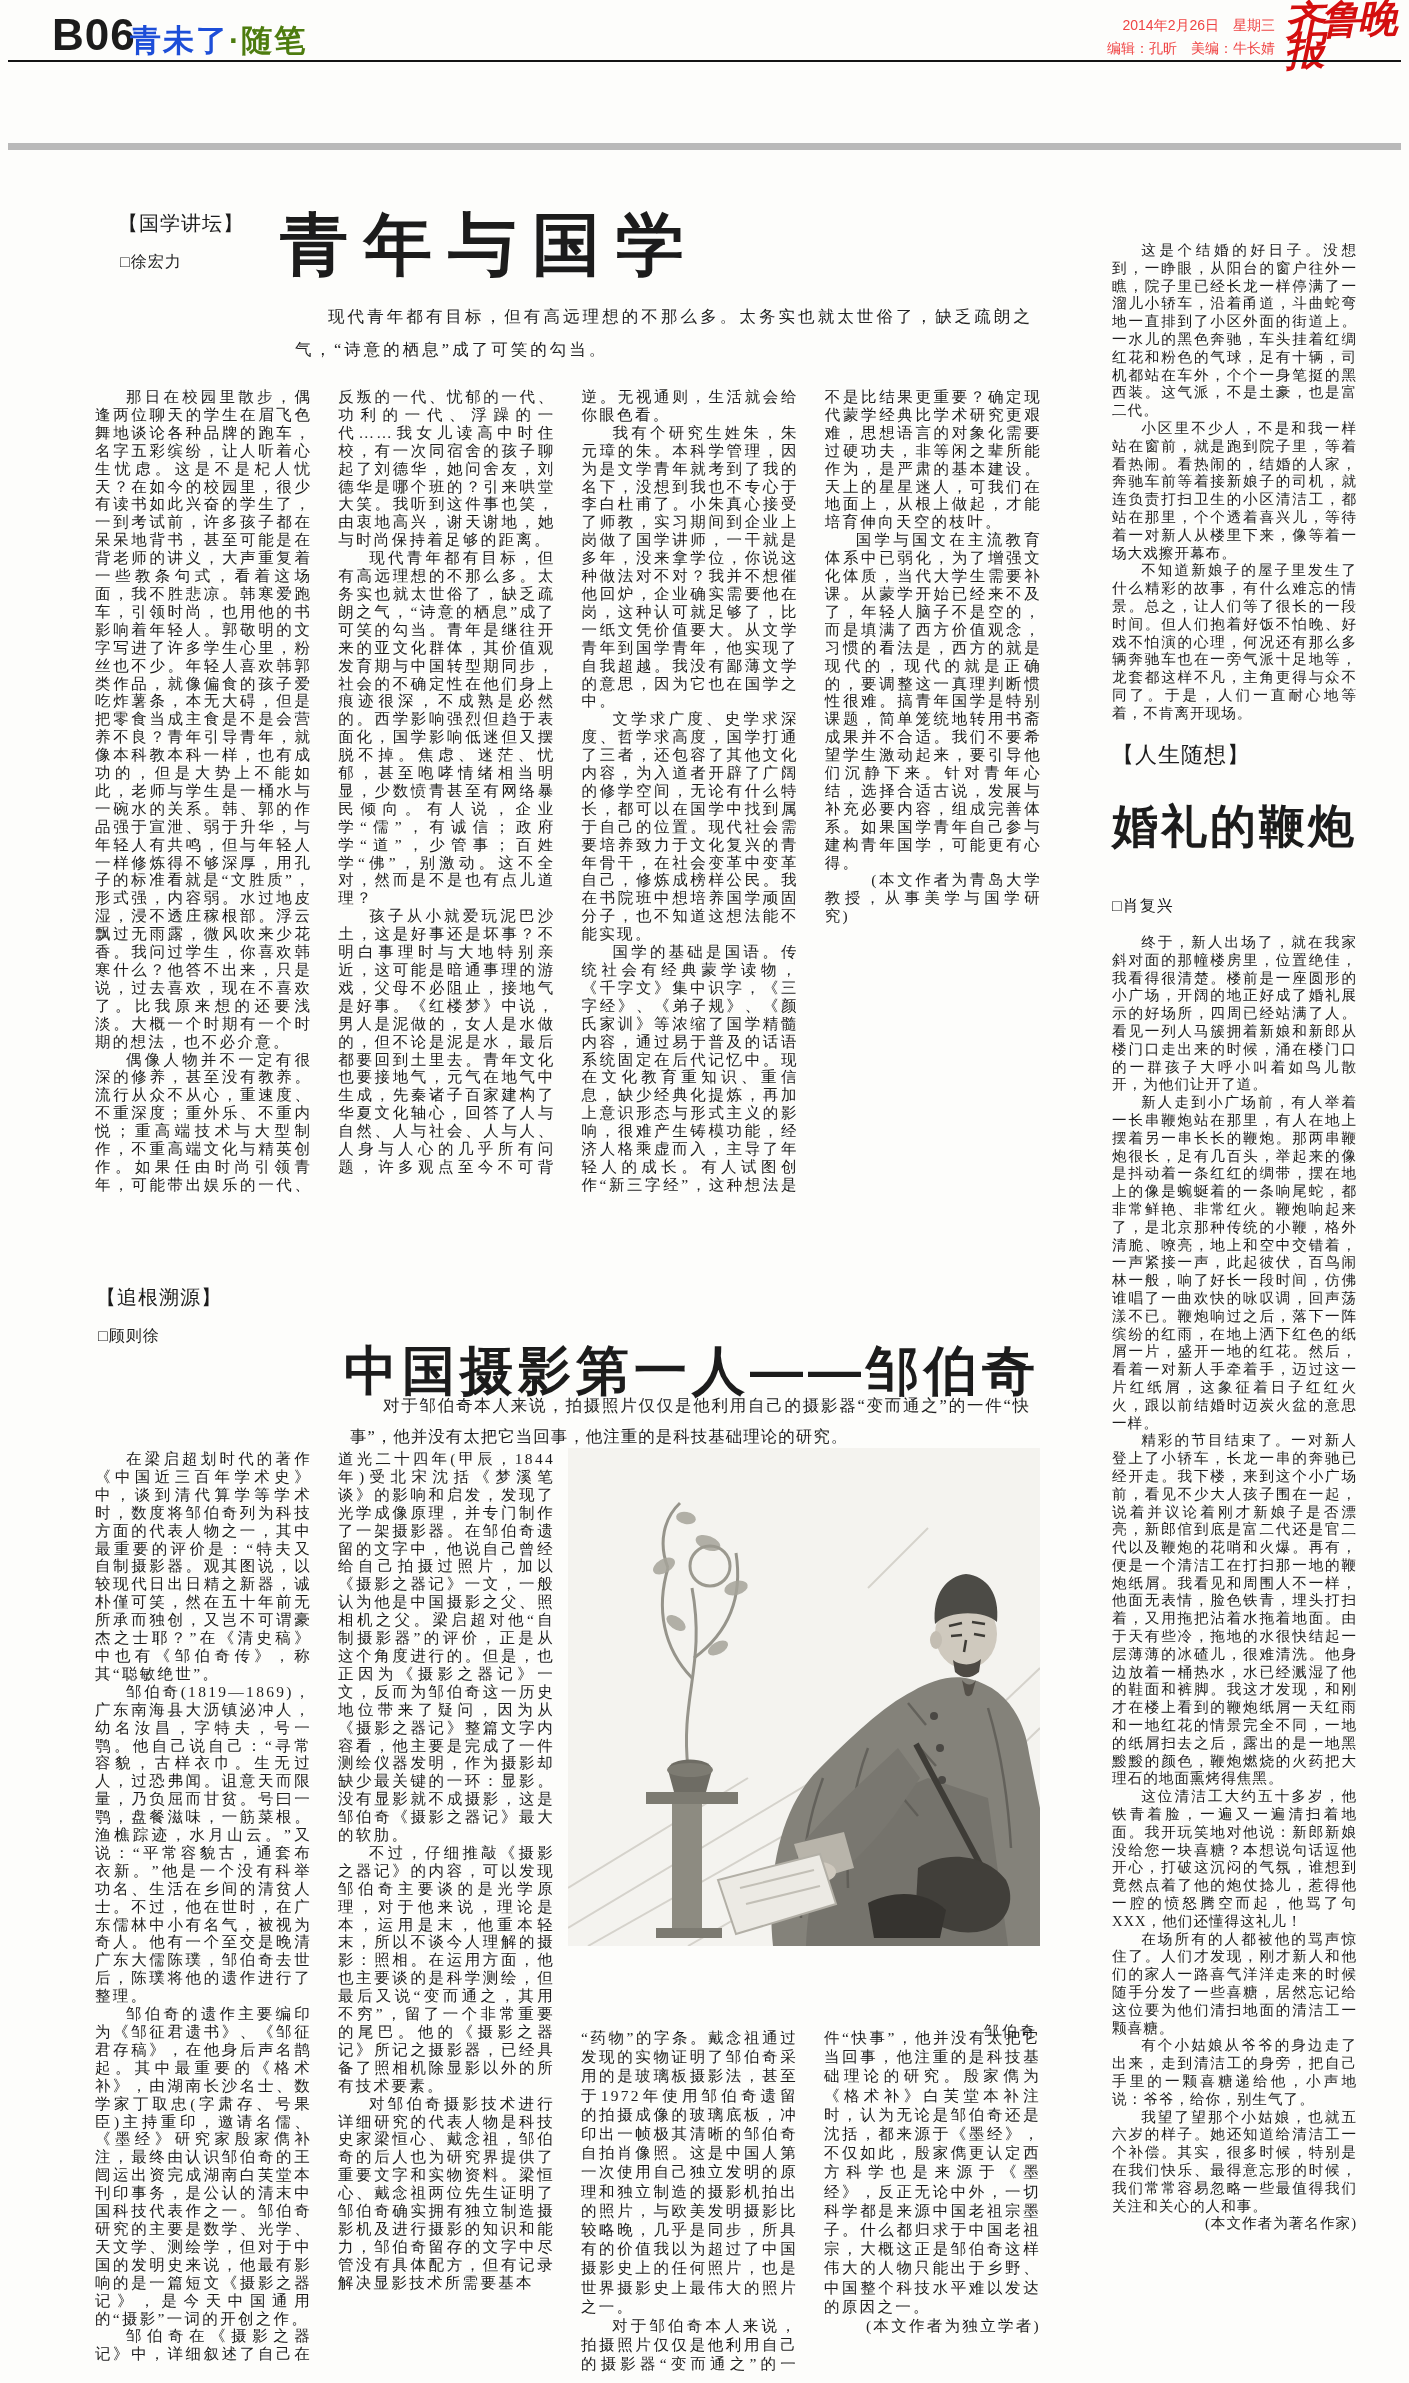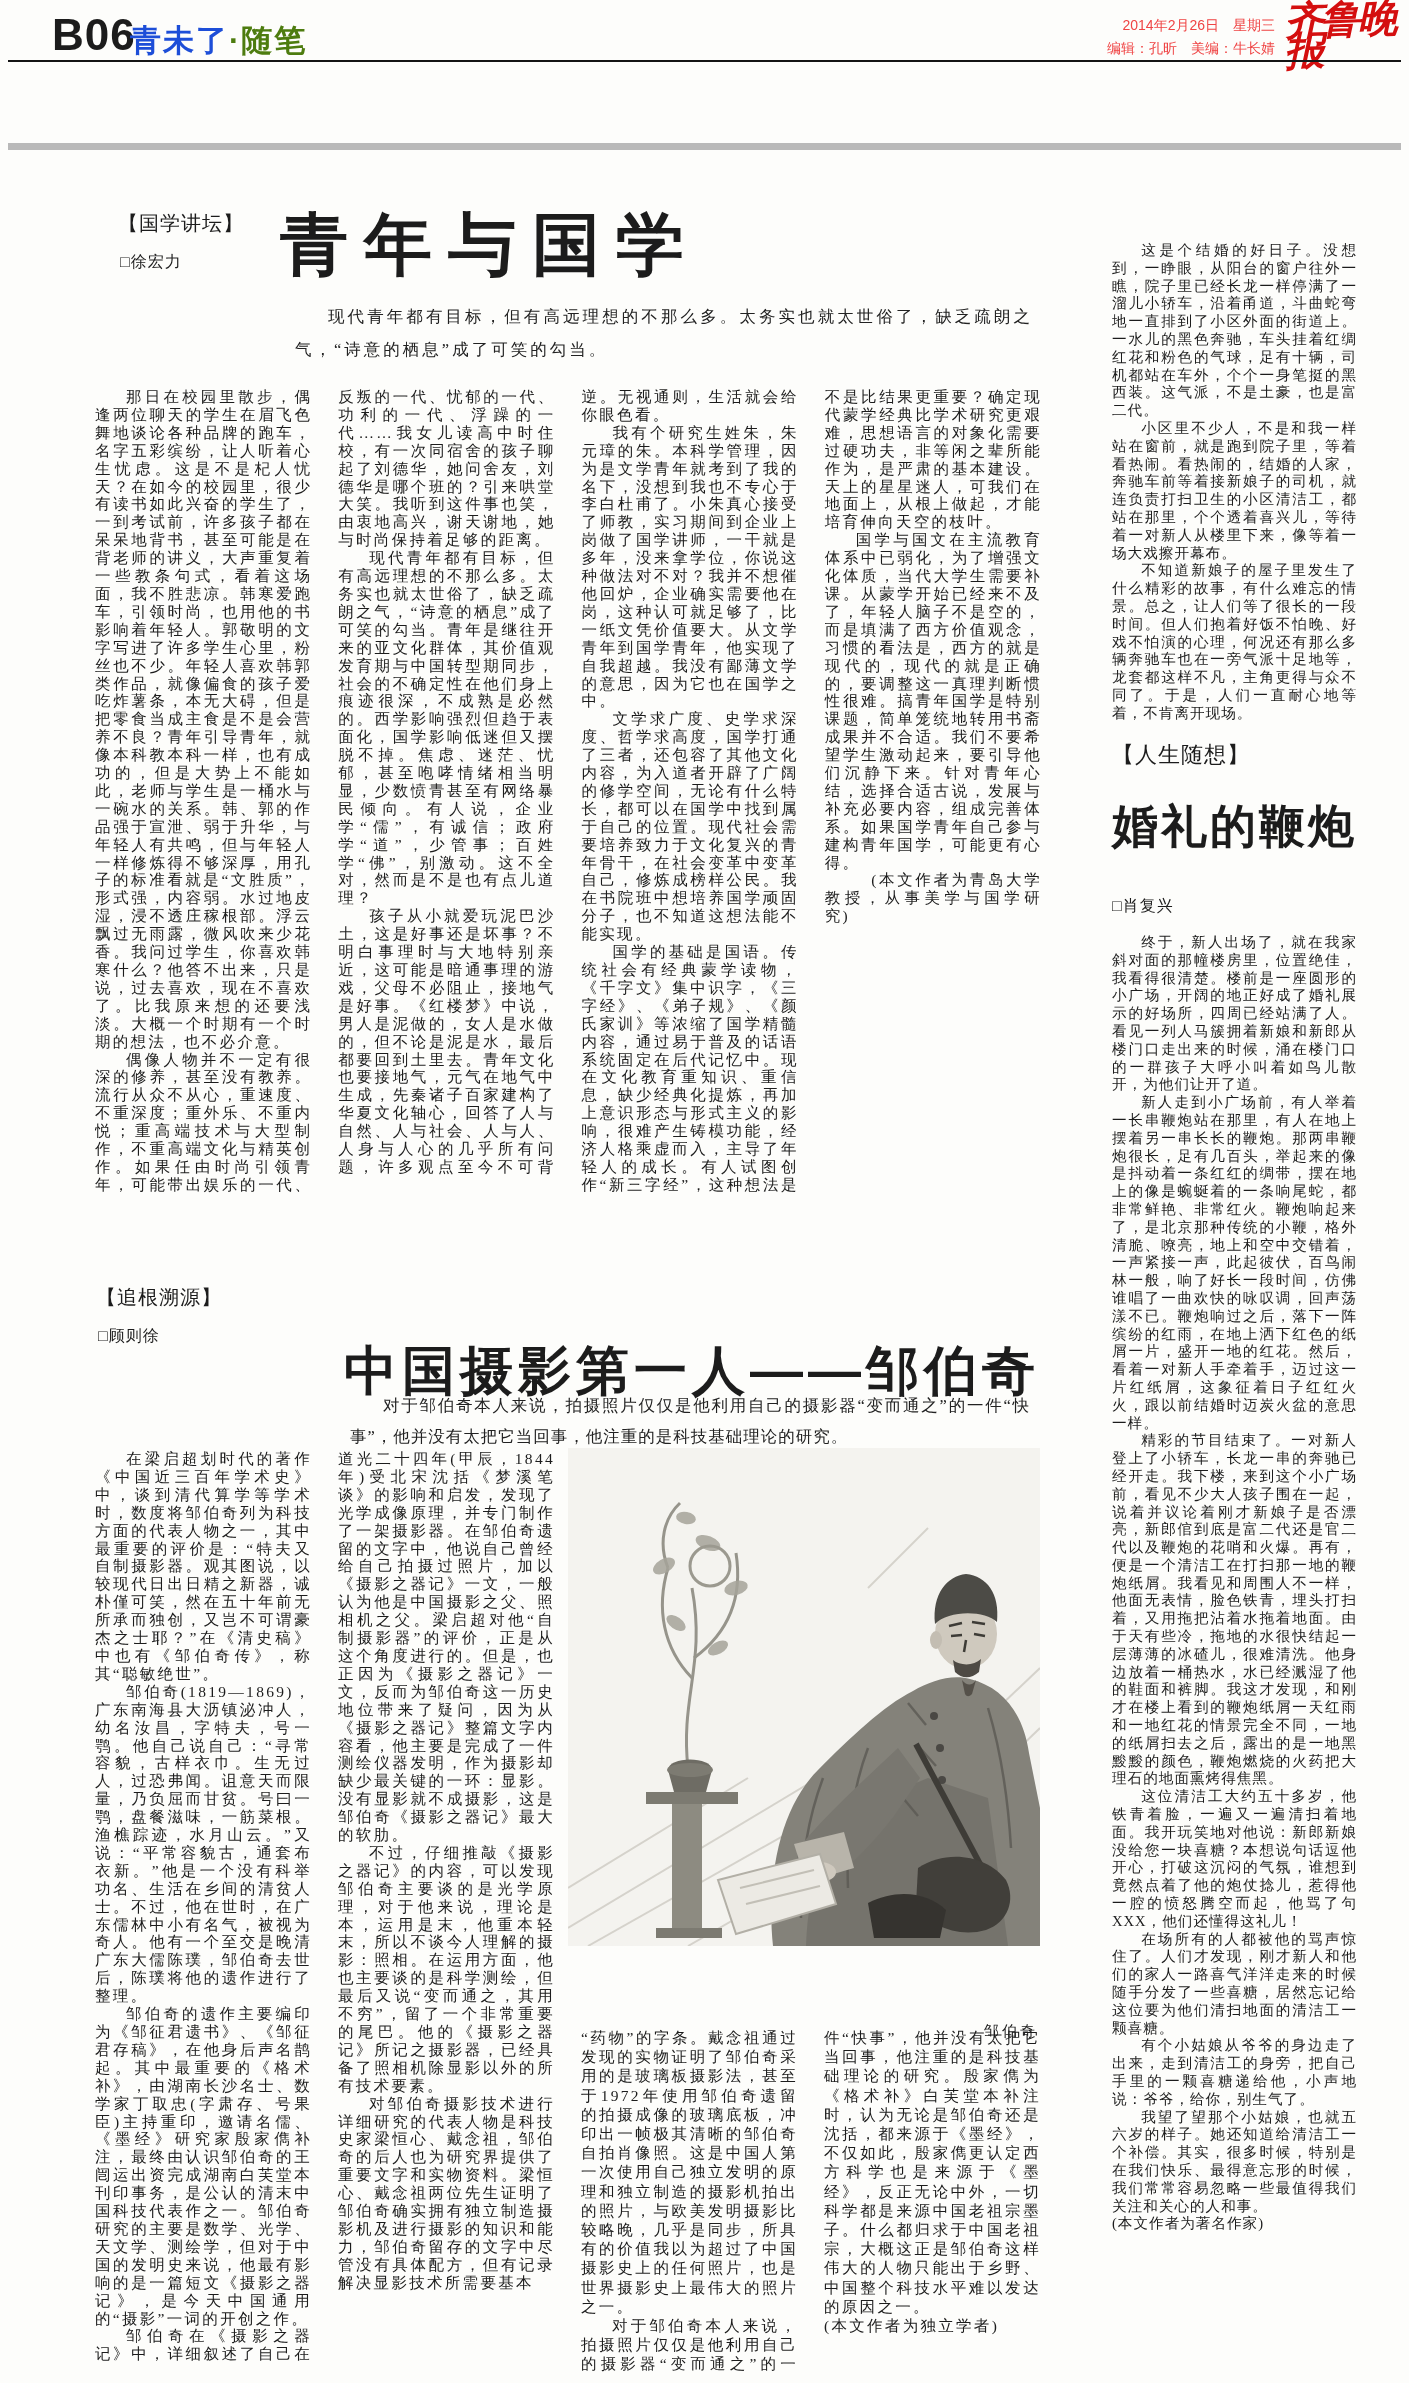--- a/index.html
+++ b/index.html
@@ -26,21 +26,21 @@
   
   .col-label{font-family:"Liberation Sans",sans-serif;font-size:20px;letter-spacing:1px;}
   .byline{font-family:"Liberation Sans",sans-serif;font-size:16px;letter-spacing:1px;}
   .big-title{font-family:"Liberation Sans",sans-serif;font-weight:900;white-space:nowrap;}
   .intro{text-align:justify;color:#222;}
   .intro p{margin:12px;text-indent:2em;}
   .bodytext{text-align:justify;overflow:hidden;column-fill:auto;}
   .bodytext p{margin:0;text-indent:2em;}
   .bodytext p.cont{text-indent:0;}
   .bodytext p.att{text-indent:3em;}
-  .bodytext p.attc{text-indent:0;text-align:left;}
+  .bodytext p.attc{text-indent:0;text-align:right;}
 
   
   .a1-label{left:118px;top:210px;}
   .a1-author{left:120px;top:252px;}
   .a1-title{left:280px;top:200px;font-size:68px;letter-spacing:16px;}
   .a1-intro{left:283px;top:288px;width:762px;font-size:16.5px;letter-spacing:3px;line-height:33px;}
   .a1-body{left:95px;top:388px;width:947px;height:822px;
            column-count:4;column-gap:26px;
            font-size:15.5px;line-height:17.9px;letter-spacing:2.3px;}
 

